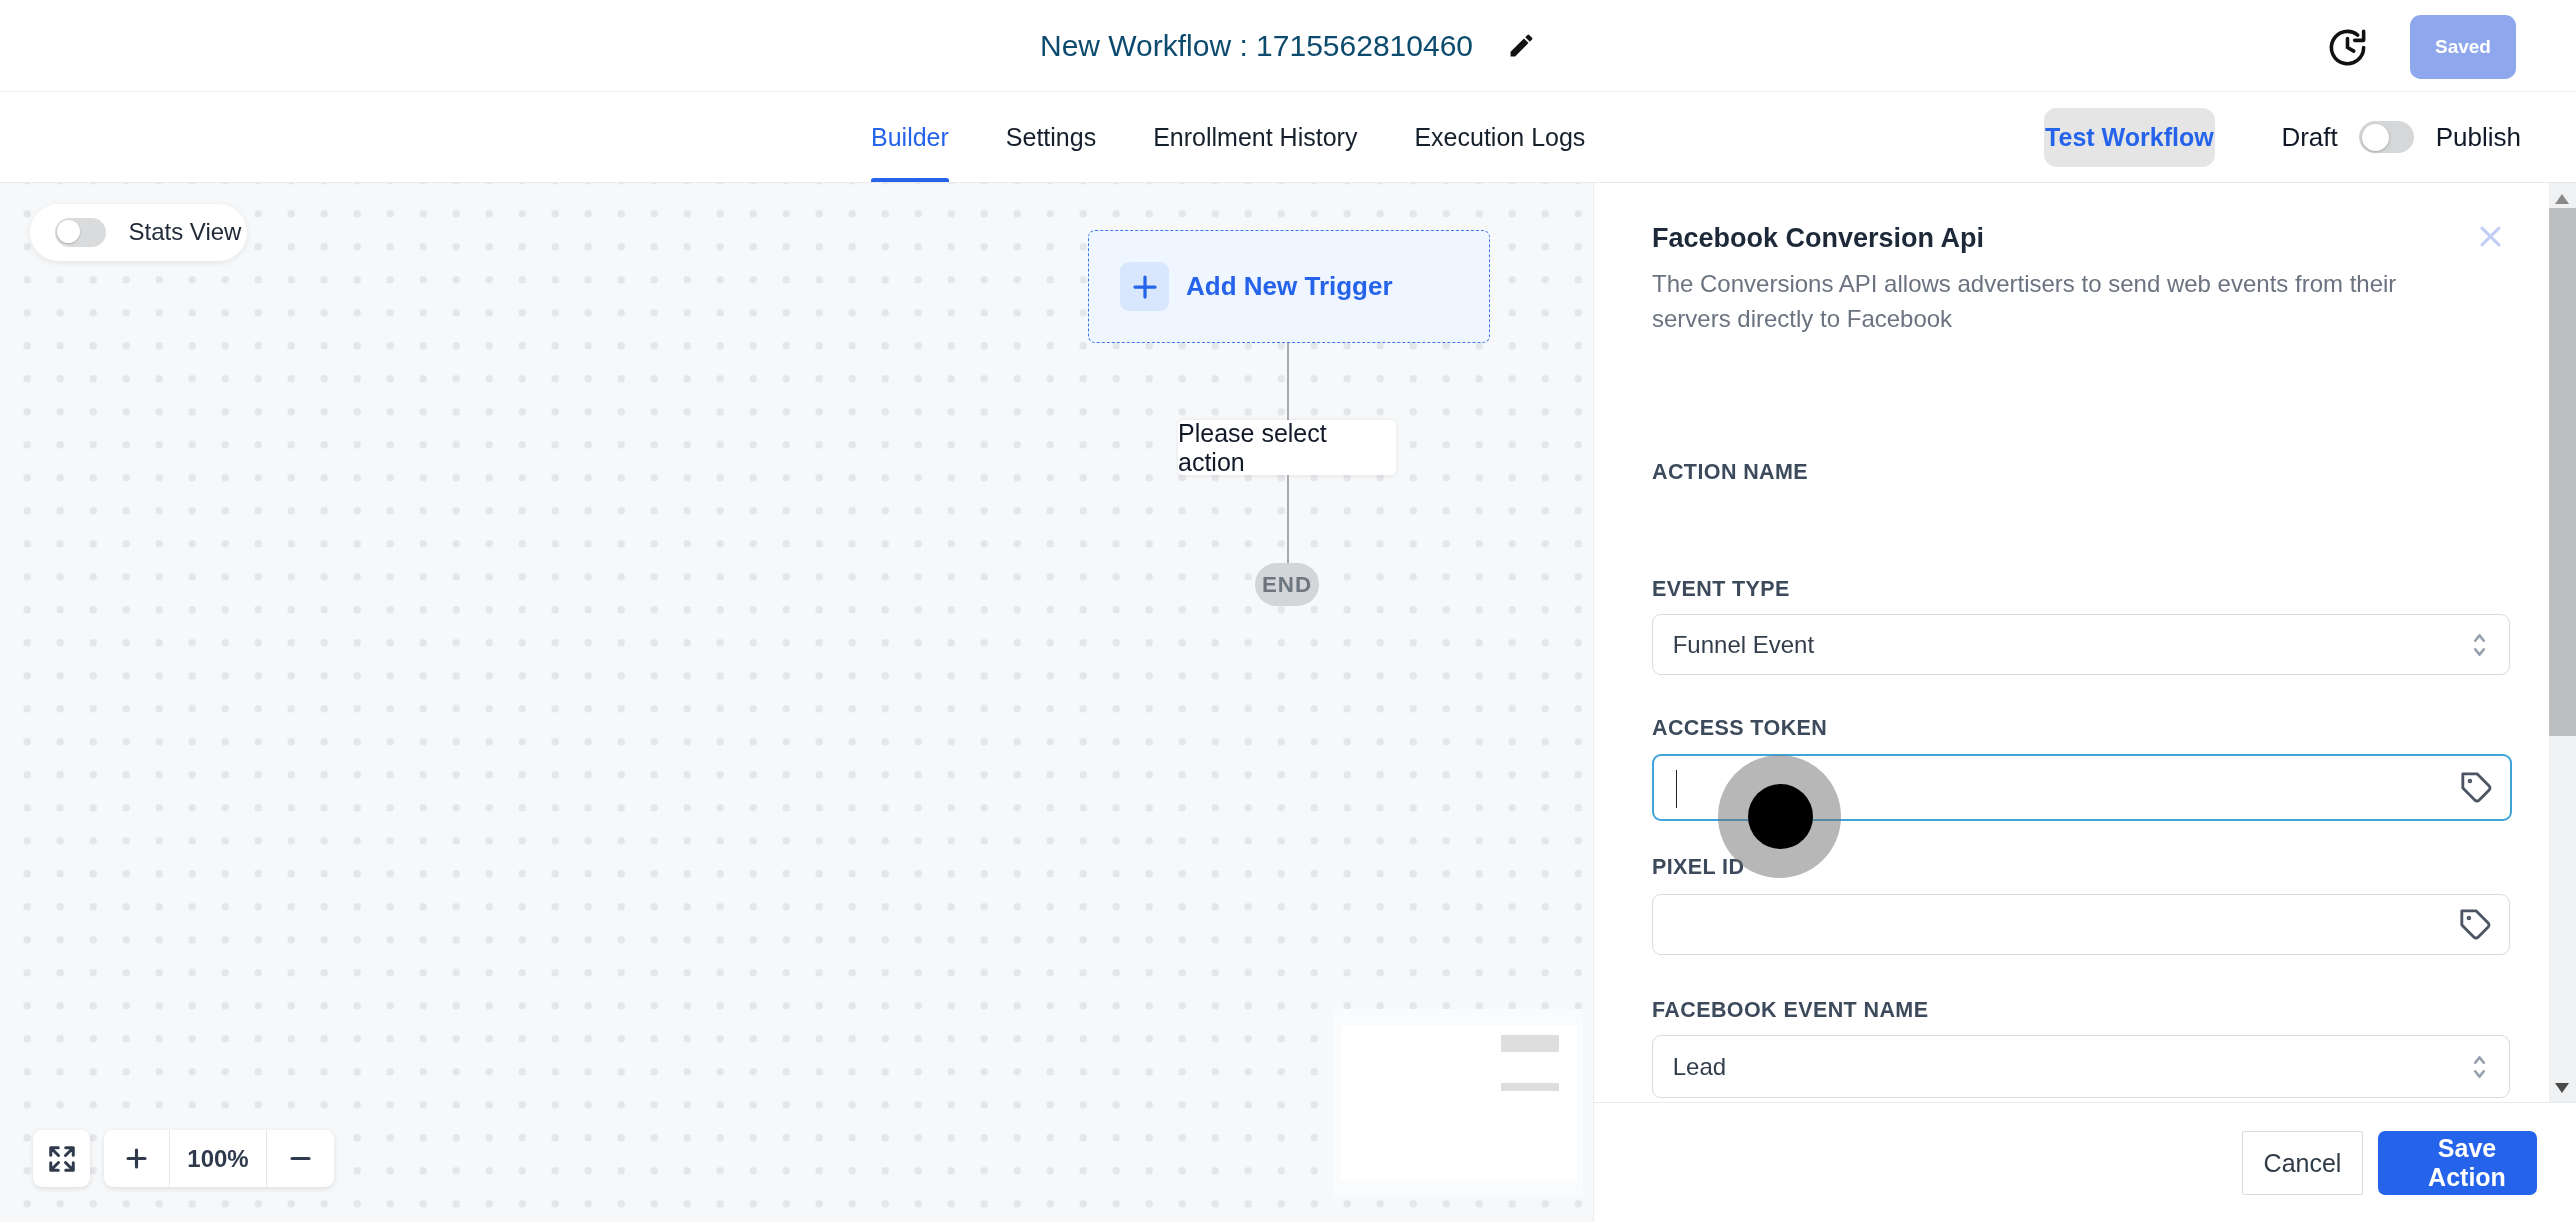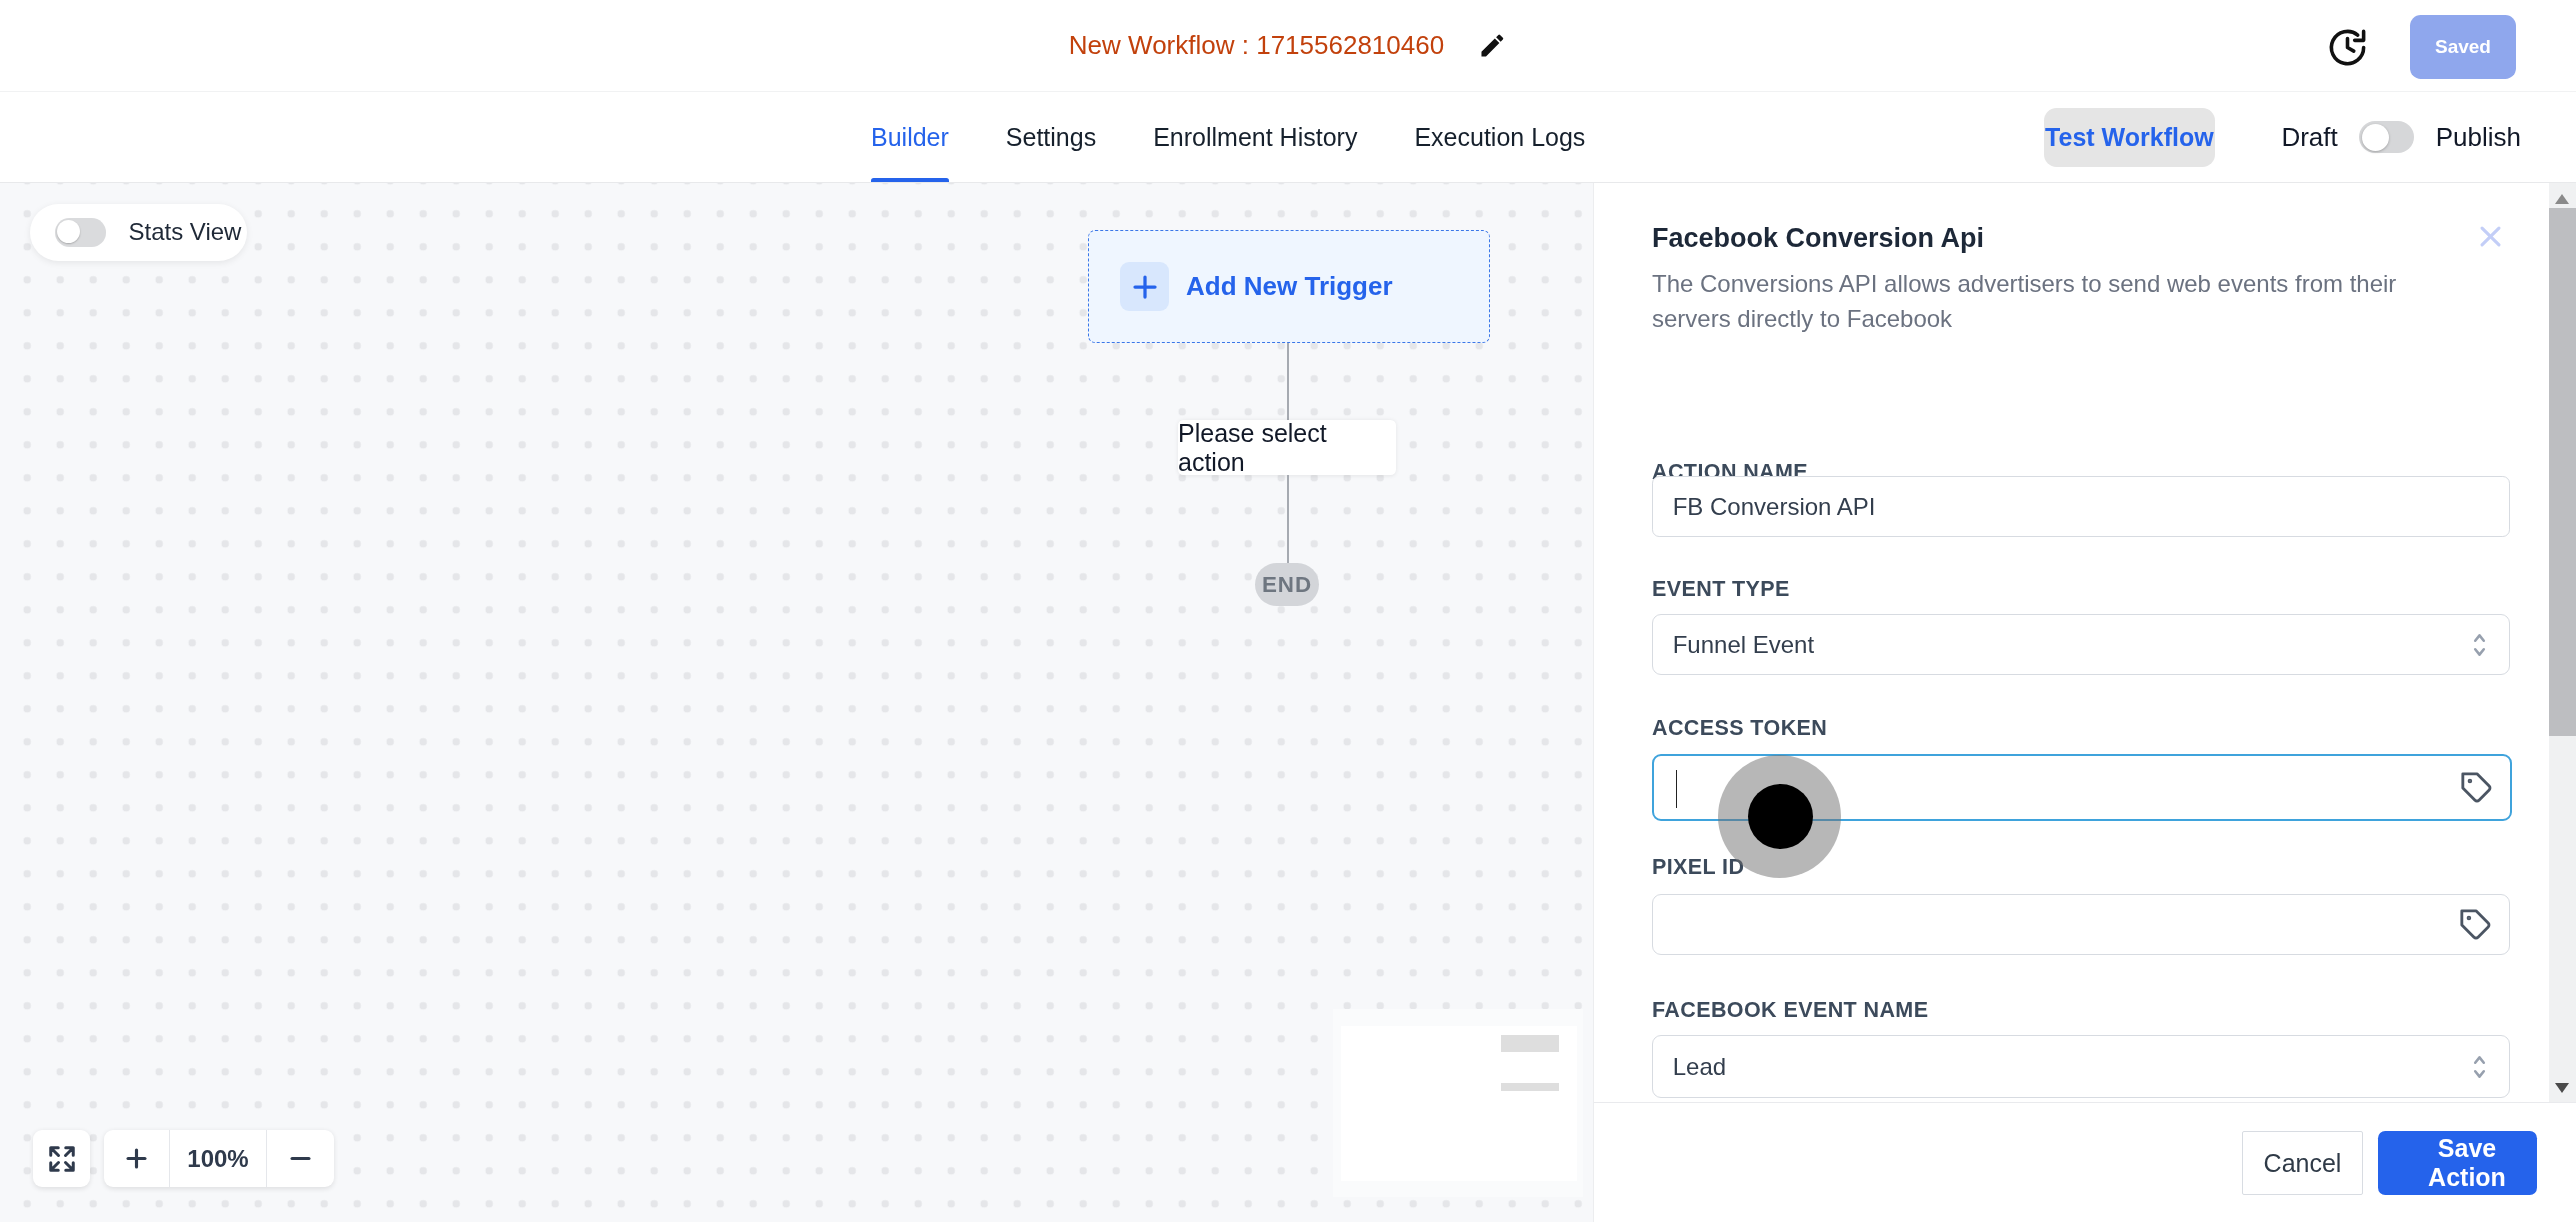--- a/index.html
+++ b/index.html
@@ -6,21 +6,21 @@
   html,body { width:2576px; height:1223px; overflow:hidden; background:#fff;
               font-family:"Liberation Sans", sans-serif; color:#111827; }
 
   
   .topbar { position:absolute; left:0; top:0; width:2576px; height:92px; background:#fff;
             border-bottom:0.9px solid #F1F2F3; z-index:5; }
   .back { position:absolute; left:50px; top:0; height:100%; display:flex; align-items:center; gap:18px; cursor:pointer; }
   .back .lbl { font-size:24px; font-weight:700; color:#0F172A; }
   .title-wrap { position:absolute; left:50%; top:0; transform:translateX(-50%); height:100%;
                 display:flex; align-items:center; gap:34px; }
-  .title-wrap .ttl { font-size:26px; font-weight:500; color:#c2410c; white-space:nowrap; }
+  .title-wrap .ttl { font-size:30px; font-weight:500; color:#0c4a6e; white-space:nowrap; }
   .history-btn { position:absolute; left:2324px; top:24px; width:47px; height:47px; display:flex;
                  align-items:center; justify-content:center; cursor:pointer; }
   .saved-btn { position:absolute; left:2410px; top:15px; width:106px; height:64px; border-radius:10.7px;
                background:#8FA7ED; color:#fff; font-size:19px; font-weight:700; border:none;
                display:flex; align-items:center; justify-content:center; }
 
   
   .tabbar { position:absolute; left:0; top:92px; width:2576px; height:91px; background:#fff;
             border-bottom:0.9px solid #E8E9EB; z-index:4; }
   .tabs { position:absolute; left:871px; top:0; height:100%; display:flex; gap:57px; }
@@ -243,21 +243,20 @@
       <svg width="29" height="29" viewBox="0 0 24 24" stroke="#C3CEF7" stroke-width="2.6" stroke-linecap="round">
           <line x1="5" y1="5" x2="19" y2="19"></line>
           <line x1="19" y1="5" x2="5" y2="19"></line>
         </svg>
     </span>
   </div>
 
   <div class="panel-desc">The Conversions API allows advertisers to send web events from their servers directly to Facebook</div>
 
   <div class="f-label" style="top:261px;margin-top:16px;">ACTION NAME</div>
-  <input class="f-input" style="top: 293px;" type="text" value="FB Conversion API">
 
   <div class="f-label" style="top:394px;">EVENT TYPE</div>
   <div class="f-select" style="top:431px;">
     <span>Funnel Event</span>
     <span class="chev">
       <svg width="27" height="30" viewBox="0 0 24 28" fill="none" stroke="#97A0AE" stroke-width="2.4" stroke-linecap="round" stroke-linejoin="round">
           <polyline points="8,10 12,5 16,10"></polyline>
           <polyline points="8,18 12,23 16,18"></polyline>
         </svg>
     </span>

